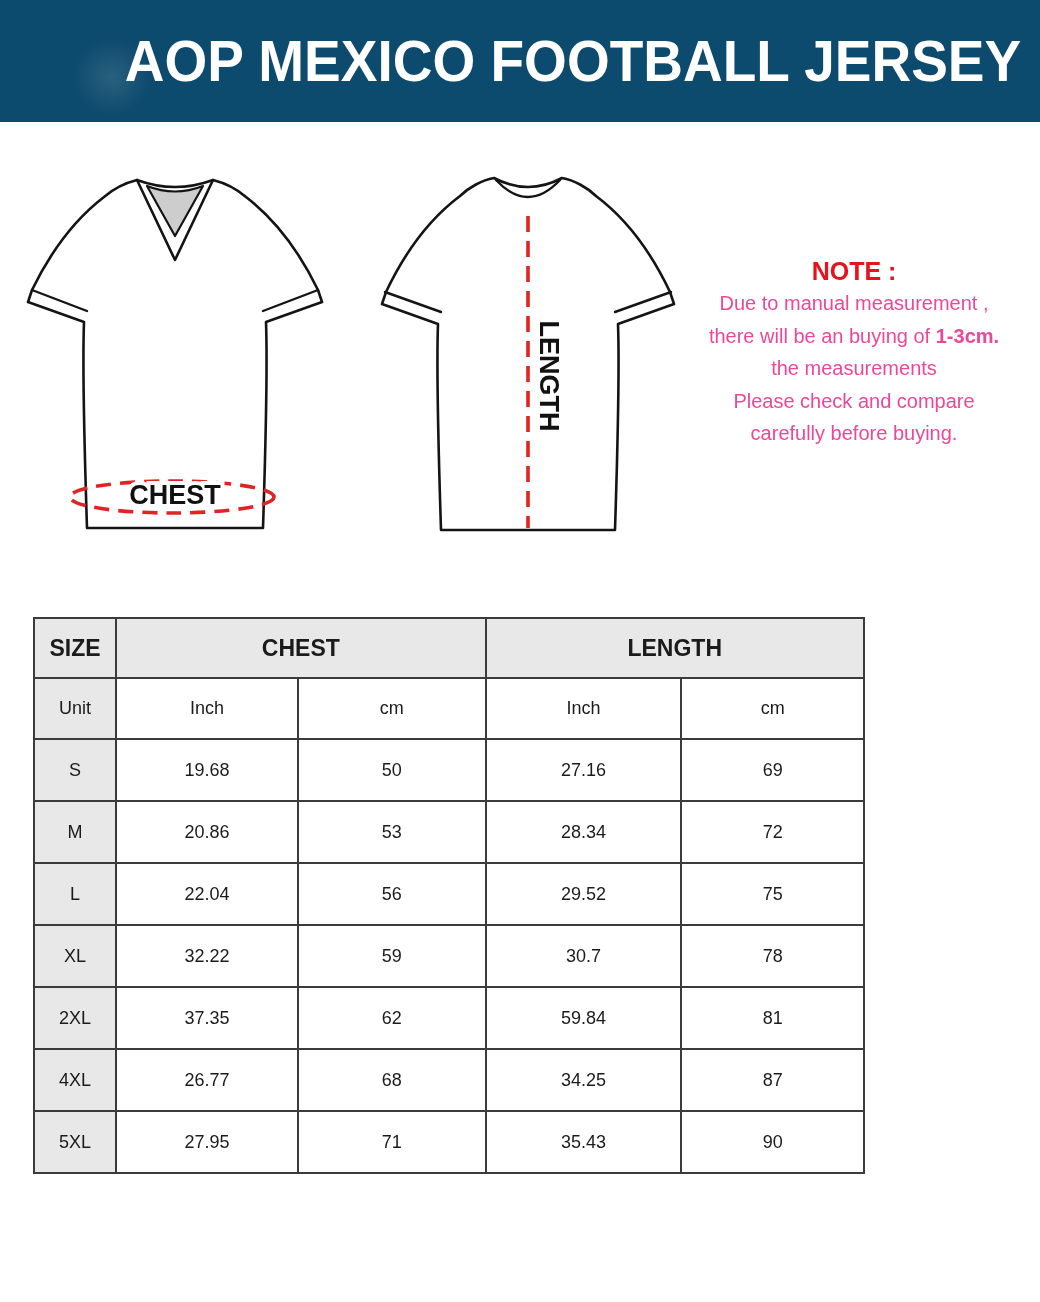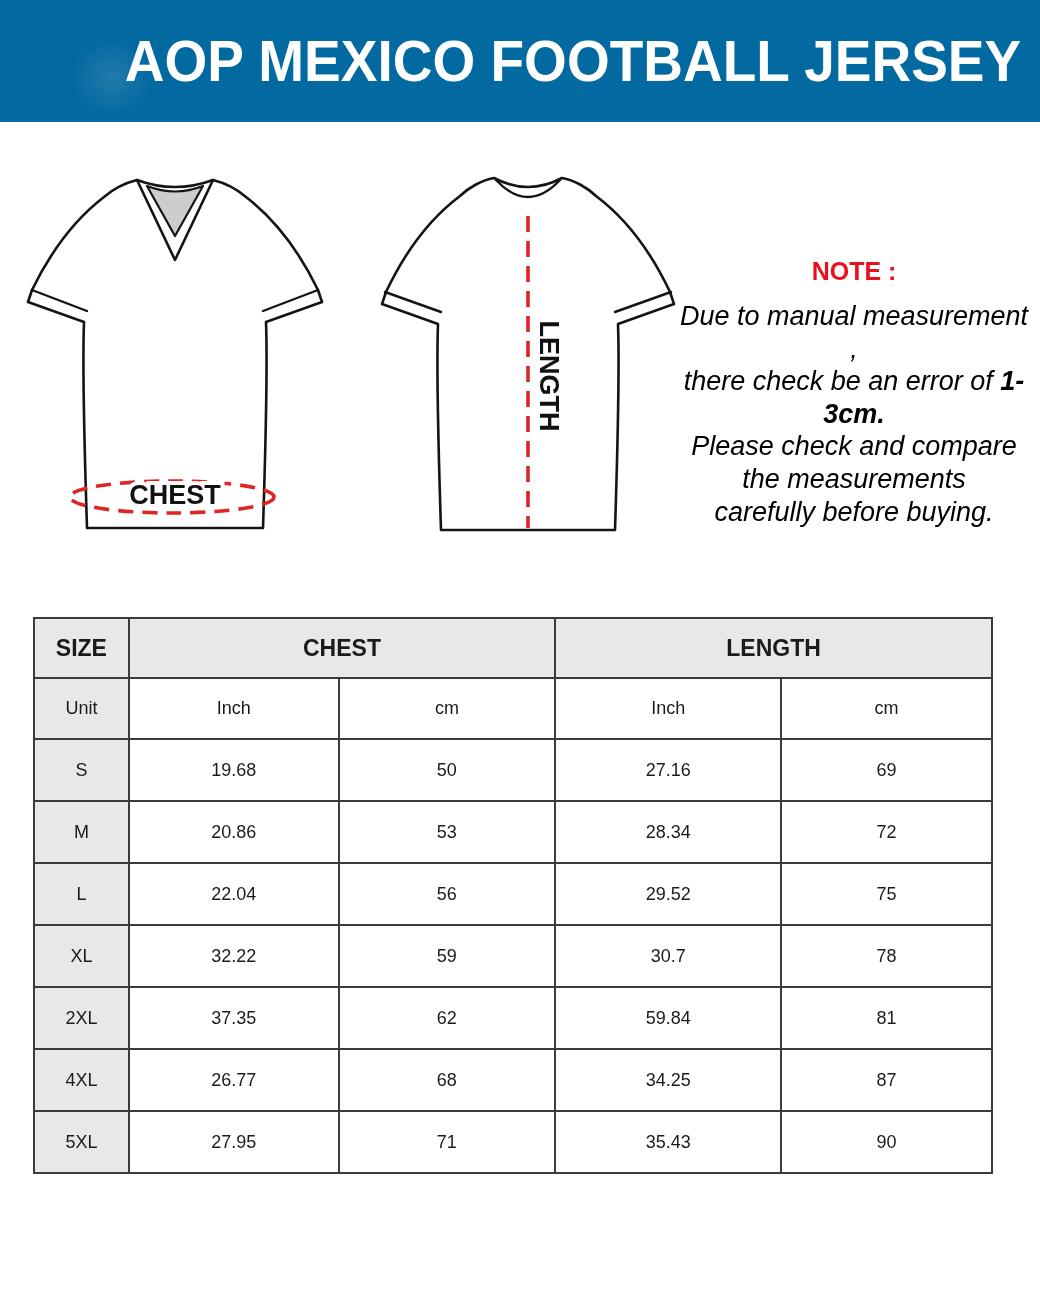--- a/index.html
+++ b/index.html
@@ -3,47 +3,47 @@
 <meta charset="utf-8">
 <style>
   html,body { margin:0; padding:0; background:#ffffff; }
   .page {
     position:relative; width:1040px; height:1302px; background:#ffffff;
     font-family:"Liberation Sans", sans-serif; overflow:hidden; color:#1b1b1b;
   }
   
   .banner {
     position:absolute; left:0; top:0; width:1040px; height:122px;
-    background:#0369a1; display:flex; align-items:center; justify-content:center;
+    background:#0c4a6e; display:flex; align-items:center; justify-content:center;
   }
   .banner-title {
     margin:0; color:#ffffff; font-size:55px; font-weight:800;
     letter-spacing:0px; white-space:nowrap; transform:translateX(53px) scaleY(1.04);
   }
   .banner-watermark {
     position:absolute; left:72px; top:38px; width:80px; height:78px; border-radius:50%;
     background:radial-gradient(rgba(255,255,255,0.12), rgba(255,255,255,0) 70%);
   }
   
   .jersey-front { position:absolute; left:15px; top:170px; width:320px; height:380px; }
   .jersey-back  { position:absolute; left:368px; top:170px; width:320px; height:380px; }
   .outline { fill:#ffffff; stroke:#141414; stroke-width:2.6; stroke-linejoin:round; }
   .seam    { fill:none; stroke:#141414; stroke-width:2.4; stroke-linecap:round; }
   .collar-inner { fill:#cdcdcd; stroke:#141414; stroke-width:2.2; stroke-linejoin:round; }
   .dash-red { fill:none; stroke:#e02424; stroke-width:3.6; }
   .svg-label { font-family:"Liberation Sans", sans-serif; font-weight:bold; font-size:27px;
                fill:#111111; paint-order:stroke; stroke:#ffffff; stroke-width:8px; }
   
   .note { position:absolute; left:678px; top:256px; width:352px; text-align:center; }
-  .note-title { color:#e8121c; font-weight:bold; font-size:25px; line-height:30px; margin-bottom:14px; }
-  .note-line  { font-size:27px; line-height:32.6px; color:#000000;font-style:italic; }
+  .note-title { color:#e8121c; font-weight:bold; font-size:25px; line-height:30px; margin-bottom:1px; }
+  .note-line  { font-size:20px; line-height:32.6px; color:#ec4899; }
   .note-bold  { font-weight:bold; }
   
   .size-table {
-    position:absolute; left:33px; top:617px; width:960px;
+    position:absolute; left:33px; top:617px; width:832px;
     border-collapse:collapse; table-layout:fixed;
   }
   .size-table th, .size-table td {
     border:2px solid #3b3b3b; text-align:center; vertical-align:middle;
     font-size:18px; font-weight:normal; padding:0; color:#1b1b1b;
   }
   .cell-gray { background:#e8e8e8; }
   .cell-bold { font-weight:bold; }
   .row-header  { height:60px; }
   .row-header th { font-size:23px; font-weight:bold; }
@@ -81,23 +81,23 @@
     <path class="seam" d="M128,10 Q160,44 192,10"></path>
     <line class="seam" x1="17" y1="122" x2="73" y2="142"></line>
     <line class="seam" x1="303" y1="122" x2="247" y2="142"></line>
     <line class="dash-red" x1="160" y1="46" x2="160" y2="358" stroke-dasharray="16 9"></line>
     <text class="svg-label" x="172" y="206" text-anchor="middle" transform="rotate(90 172 206)">LENGTH</text>
   </svg>
 
   <aside class="note">
     <div class="note-title">NOTE :</div>
     <div class="note-line">Due to manual measurement ,</div>
-    <div class="note-line"><span>there check be an error of </span><span class="note-bold">1-3cm.</span></div>
+    <div class="note-line"><span>there will be an buying of </span><span class="note-bold">1-3cm.</span></div>
+    <div class="note-line">the measurements</div>
     <div class="note-line">Please check and compare</div>
-    <div class="note-line">the measurements</div>
     <div class="note-line">carefully before buying.</div>
   </aside>
 
   <table class="size-table">
     <colgroup>
       <col style="width:9.9%">
         <col style="width:21.9%">
         <col style="width:22.6%">
       <col style="width:23.6%">
         <col style="width:22%">

